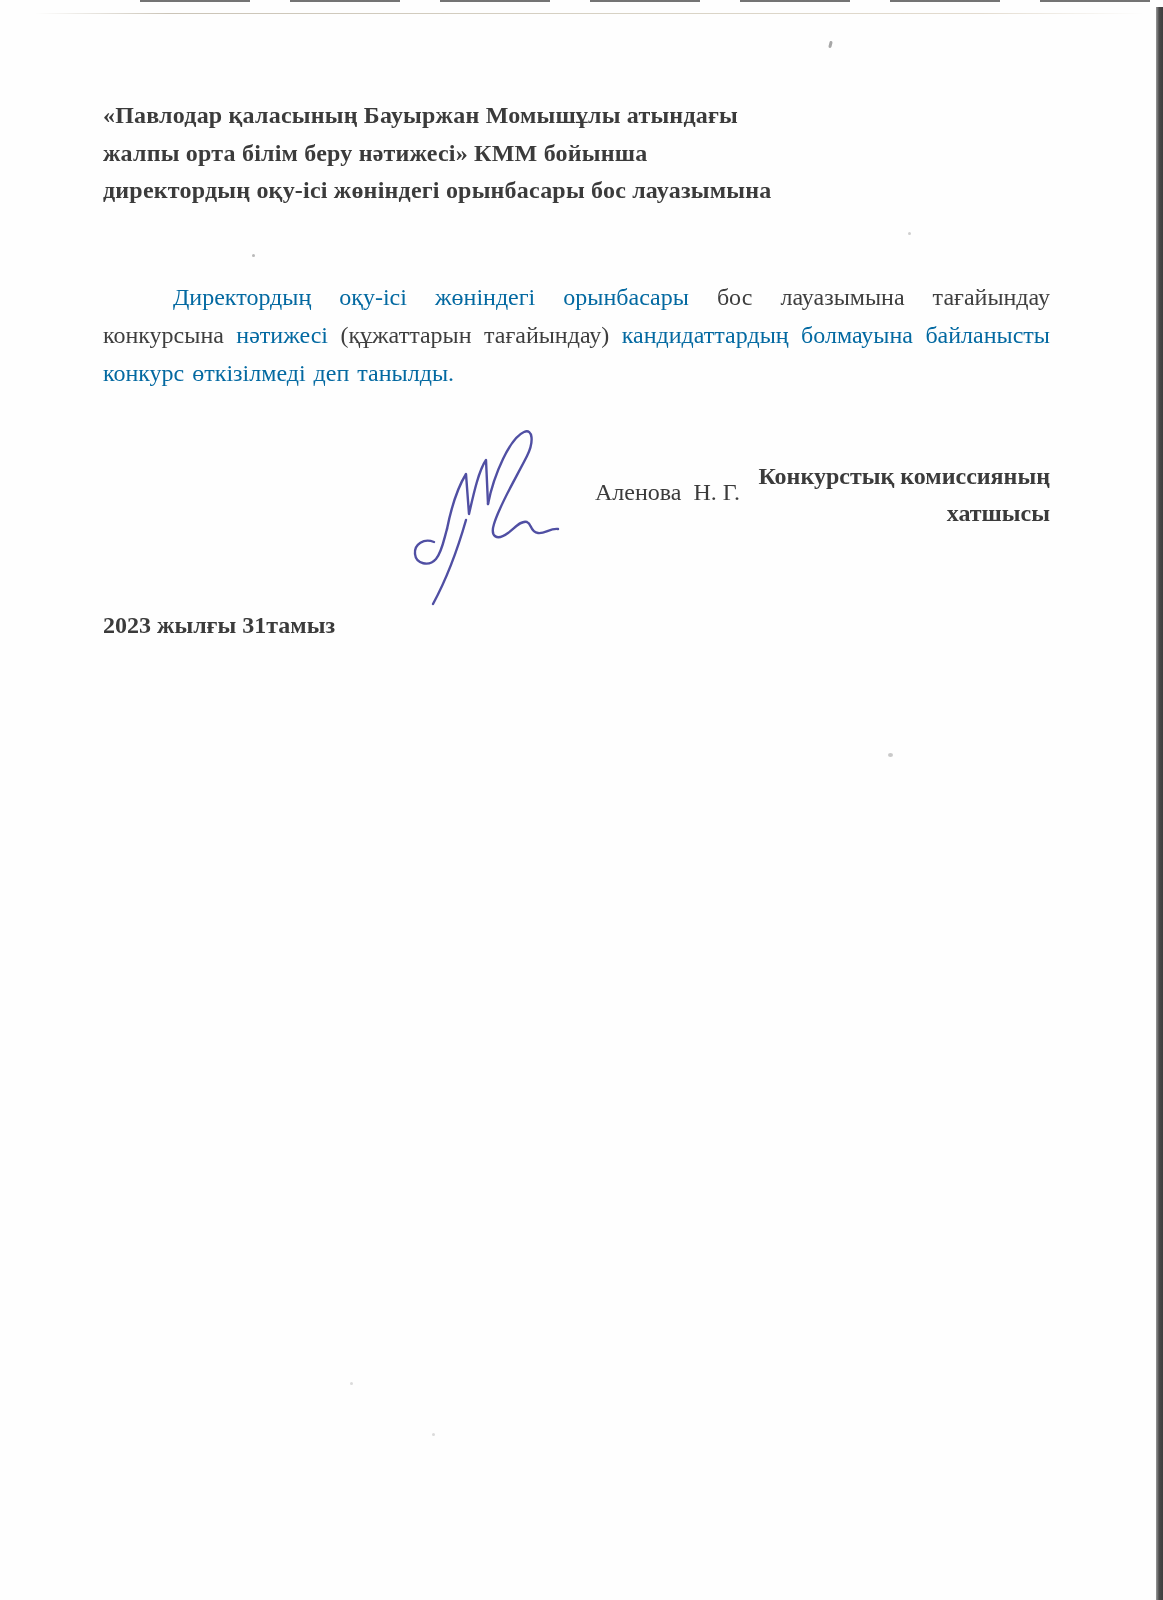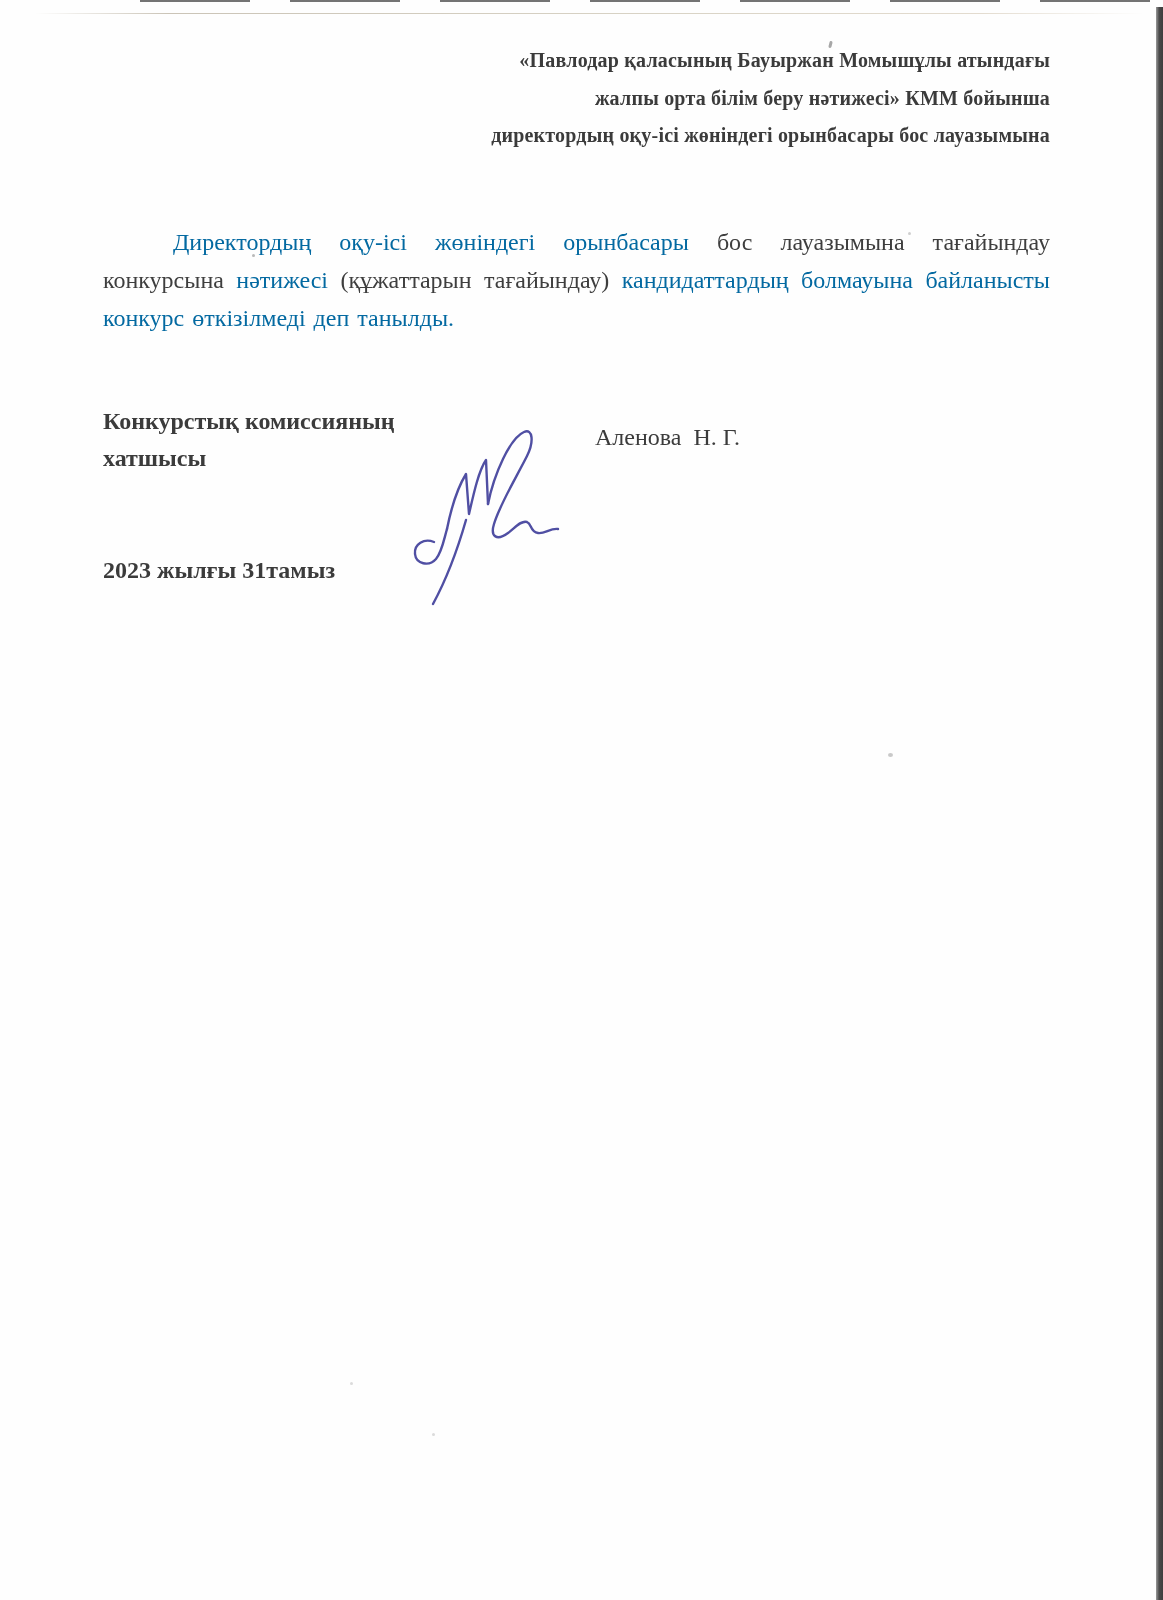--- a/index.html
+++ b/index.html
@@ -55,24 +55,24 @@
   .speck.s6 { left: 432px; top: 1433px; width: 3px; height: 3px; opacity: .3; }
 
   
   .content {
     position: relative;
     margin-left: 103px;
     width: 947px;
   }
   .doc-title {
     margin: 0;
-    padding-top: 42px;
-    text-align: right;
+    padding-top: 97px;
+    text-align: left;
     font-weight: 700;
-    font-size: 20px;
+    font-size: 24px;
     line-height: 37.5px;
     letter-spacing: .2px;
     color: #3b3b3b;
   }
   .doc-body {
     margin: 0;
     margin-top: 68px;
     font-size: 24px;
     line-height: 38px;
     text-align: justify;
@@ -87,20 +87,21 @@
     position: relative;
     margin-top: 66px;
     height: 78px;
   }
   .sig-role {
     font-weight: 700;
     font-size: 24px;
     line-height: 37px;
     color: #3b3b3b;
     white-space: pre;
+    text-align: right;
   }
   .sig-name {
     position: absolute;
     left: 492px;
     top: 21px;
     font-weight: 400;
     font-size: 24px;
     color: #3b3b3b;
     white-space: pre;
   }

